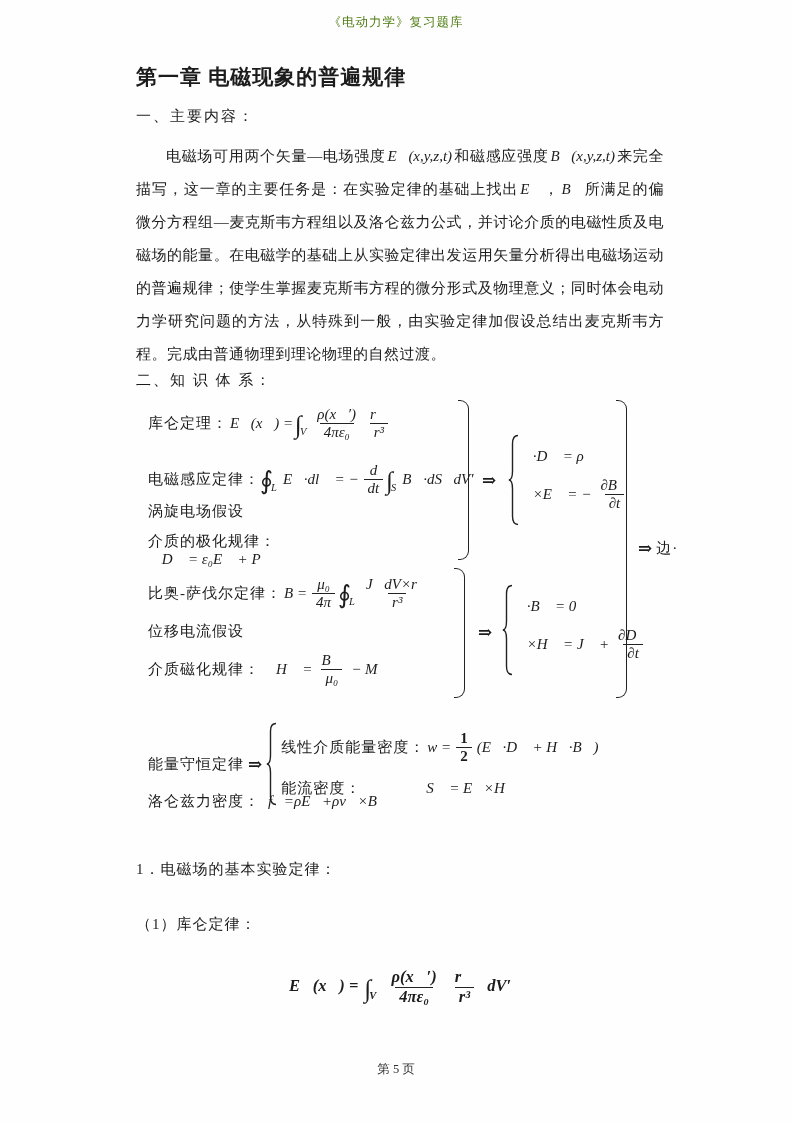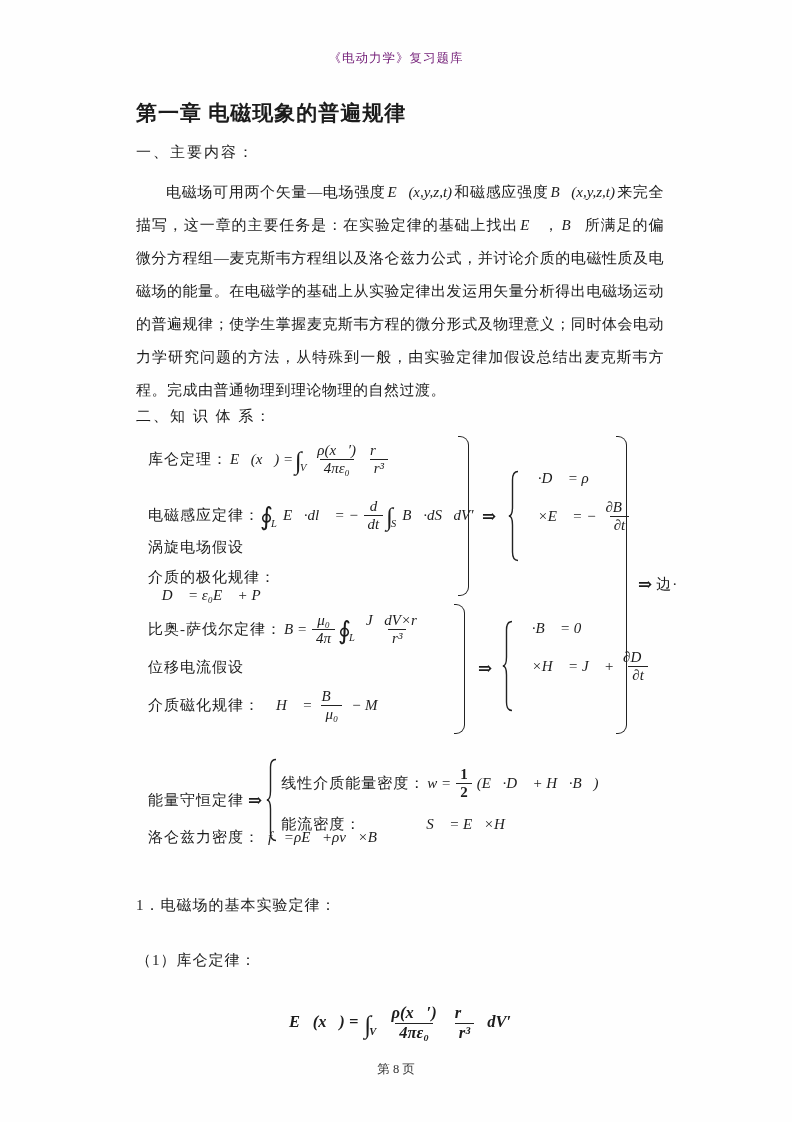--- a/index.html
+++ b/index.html
@@ -6,24 +6,24 @@
   .page {
     position:relative;
     width:792px; height:1122px;
     margin:0 auto;
     background:#fefefe;
     font-family:"Liberation Serif","DejaVu Serif",serif;
     color:#1c1c1c;
     overflow:hidden;
   }
   .header {
-    padding-top:50px;
+    padding-top:14px;
     text-align:center;
     font-size:12.5px;
-    color:#701a75;
+    color:#4d7c0f;
     letter-spacing:1px;
   }
   .content { padding:0 128px 0 136px; }
   .chapter {
     margin:32px 0 16px 0;
     font-size:21px;
     font-weight:700;
     letter-spacing:1px;
   }
   .s-heading {
@@ -54,21 +54,21 @@
   .frac .den { display:block; padding:0 4px; border-top:1.2px solid #222; }
   .frac.bold { font-weight:bold; font-style:normal; }
   .int { font-size:25px; font-style:normal; line-height:1; vertical-align:middle; position:relative; top:1px; }
   .int-sub { font-size:10.5px; font-style:italic; position:relative; top:8px; left:-2px; margin-right:2px; }
   .arrow { font-size:17px; font-weight:bold; font-style:normal; padding:0 4px; }
   .rbracket {
     position:absolute; width:10px;
     border-top:1.6px solid #222; border-right:1.6px solid #222; border-bottom:1.6px solid #222;
     border-radius:0 9px 9px 0;
   }
-  .mgroup { position:absolute; display:flex; align-items:flex-start; gap:5px; }
+  .mgroup { position:absolute; display:flex; align-items:center; }
   .meqs { display:flex; flex-direction:column; gap:12px; }
   .meq { display:flex; align-items:center; }
   .energy-rows { display:flex; flex-direction:column; gap:14px; margin-left:4px; }
   .energy-row { display:flex; align-items:center; }
   
   .s3-item { margin-top:36px; font-size:15px; letter-spacing:1px; }
   .big-formula {
     margin-top:34px;
     text-align:center;
     font-size:16.5px;
@@ -264,16 +264,16 @@
       <span class="frac">
           <span class="num">r⃗</span>
           <span class="den">r³</span>
         </span>
       <span class="m">dV′</span>
     </div>
 
   </div>
 
   <div class="footer">
-    <span>第 8 页</span>
+    <span>第 5 页</span>
   </div>
 
 </div>
 
 </body></html>

